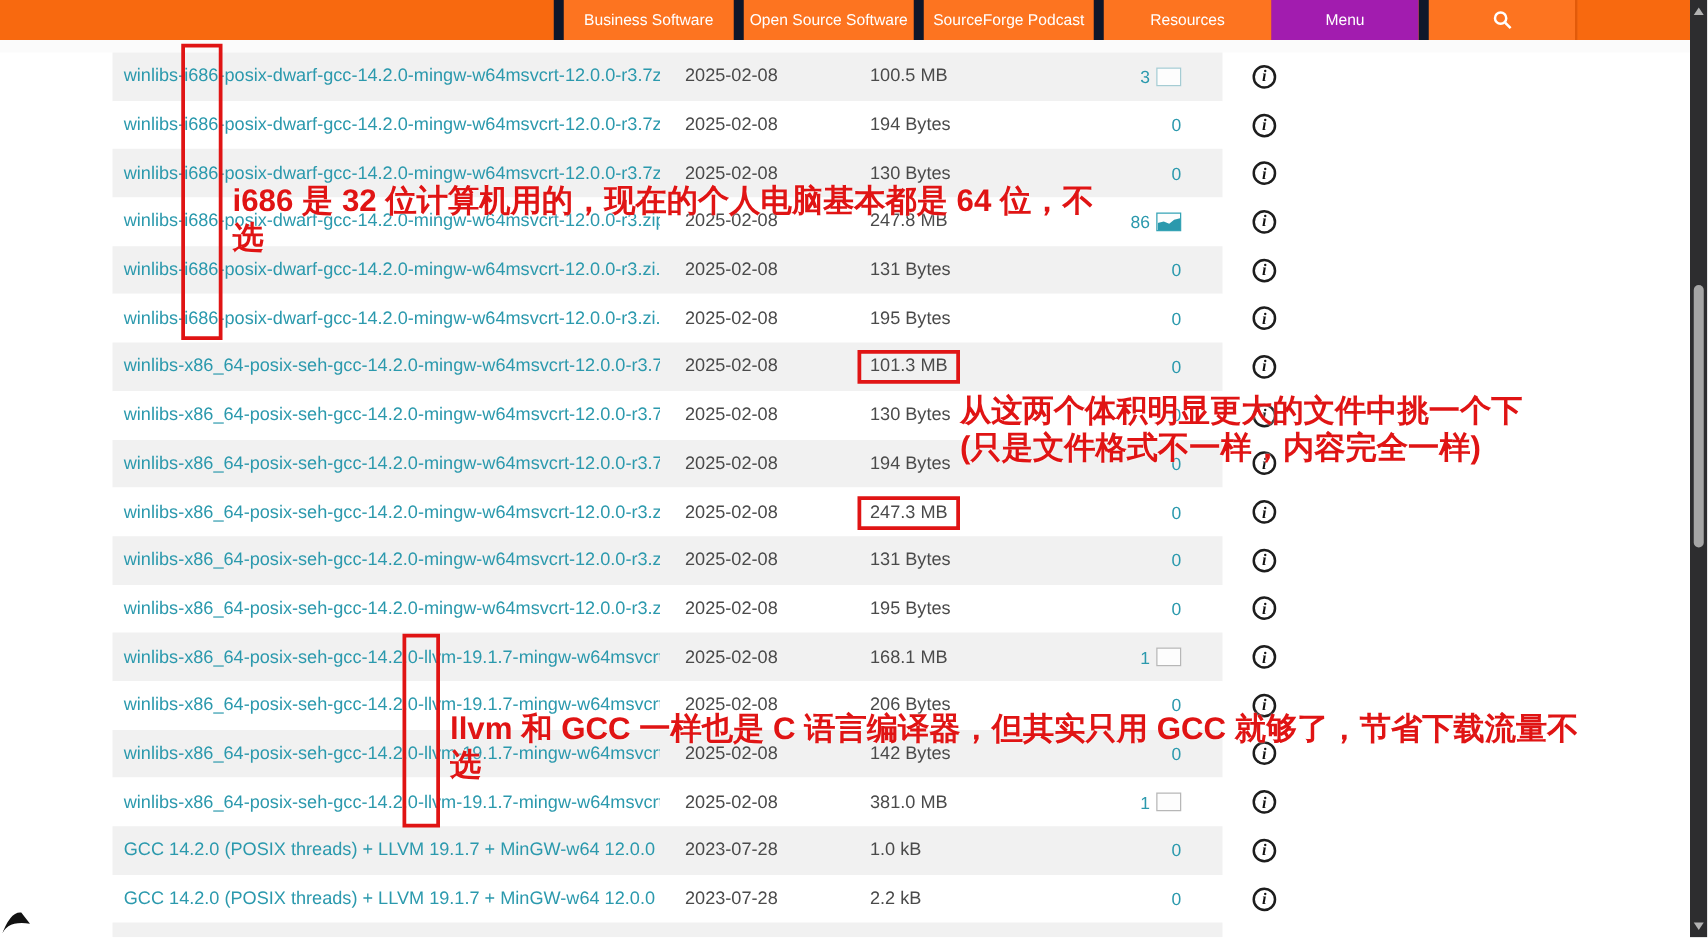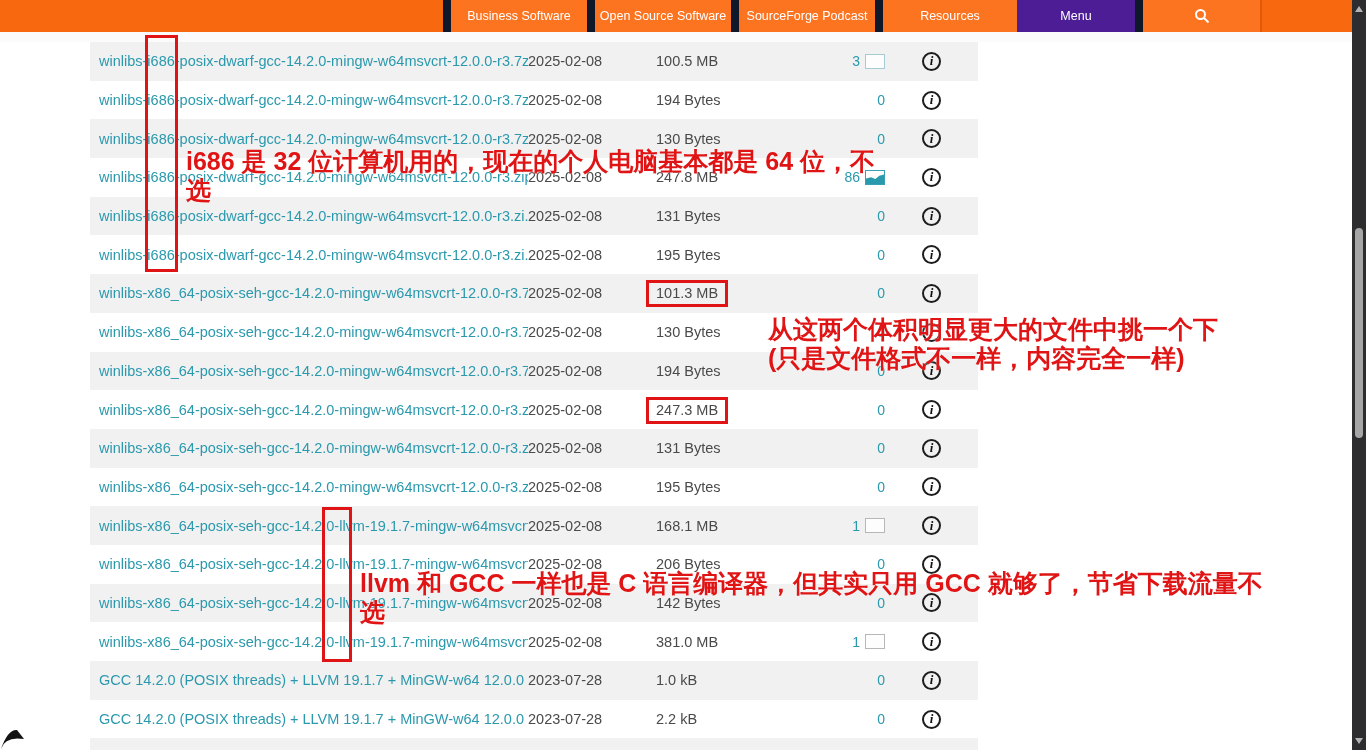--- a/index.html
+++ b/index.html
@@ -13,32 +13,32 @@
   .navbar {
     position:absolute; left:0; top:0; width:1352px; height:32px;
     background:#f8690f; display:flex; align-items:stretch;
   }
   .nav-spacer { width:443px; }
   .nav-item {
     display:flex; align-items:center; justify-content:center;
     color:#ffffff; font-size:12.5px; background:#fd7420;
     border-left:8px solid #0f172a; cursor:pointer; white-space:nowrap;
   }
-  .nav-item.dark { background:#4c1d95; border-left:none; }
+  .nav-item.dark { background:#a21caf; border-left:none; }
   .nav-item.search { border-right:2px solid #e25a09; }
 
   
   .substrip {
     position:absolute; left:0; top:32px; width:1352px; height:10px; background:#fbfbfb;
   }
 
   
   .filetable { position:absolute; left:90px; top:42px; width:888px; }
   .frow {
-    display:flex; align-items:center; height:38.7px; background:#ffffff;
+    display:flex; align-items:center; height:38.7px; background:#ffffff;gap:20px;
   }
   .frow.odd { background:#f1f1f1; }
   .frow.partial { height:12px; }
   .c-name {
     width:438px; padding-left:9px; font-size:14.5px; color:#2b99ad;
     white-space:nowrap; overflow:hidden; text-decoration:none; flex:none;
   }
   .c-date { width:128px; font-size:14.5px; color:#4a4a4a; flex:none; }
   .c-size { width:130px; font-size:14.5px; color:#4a4a4a; flex:none; }
   .sizebox {

